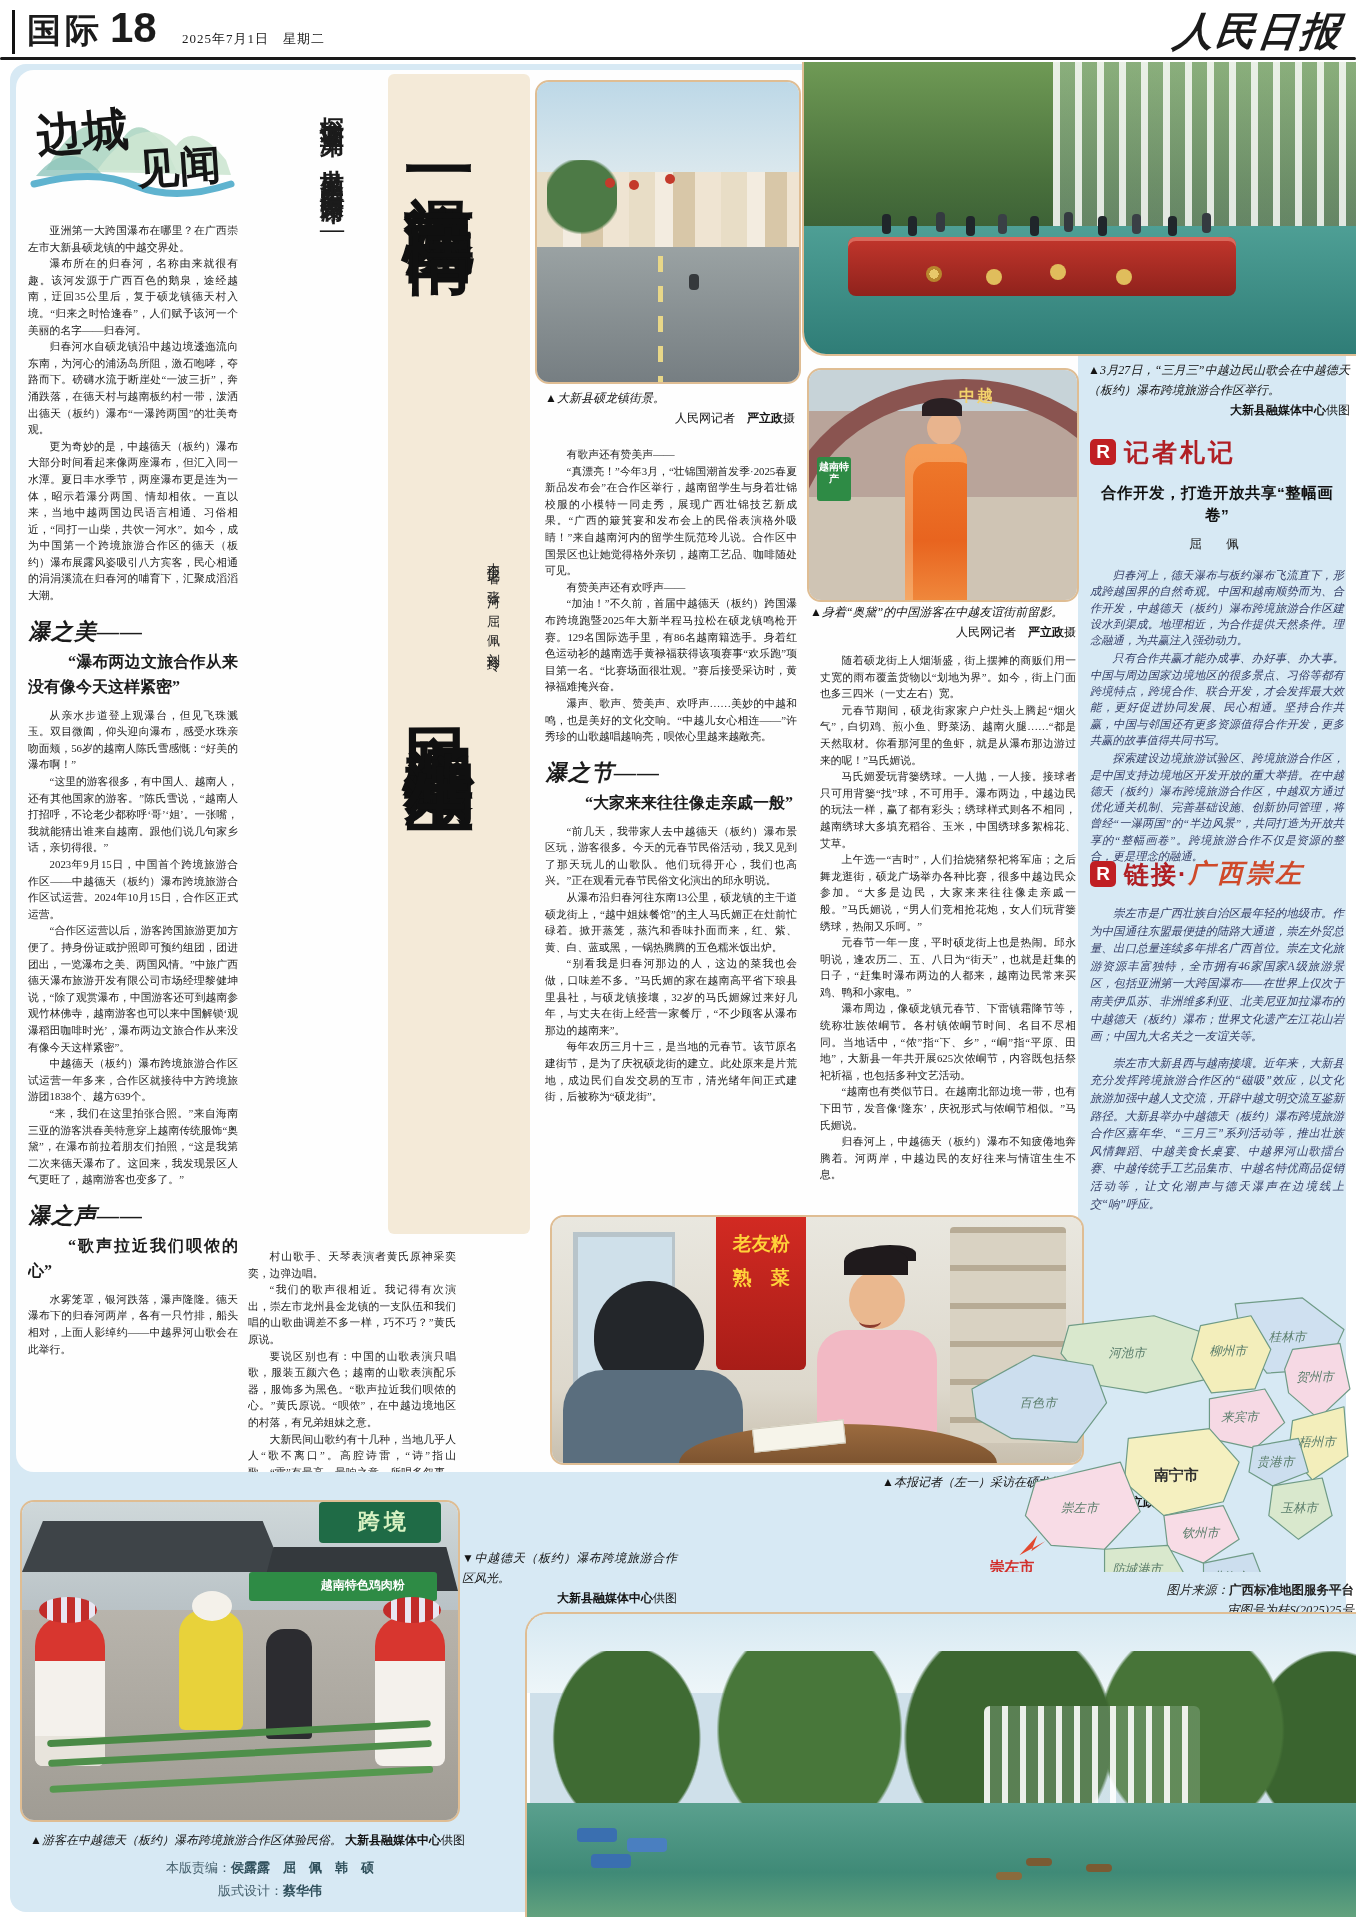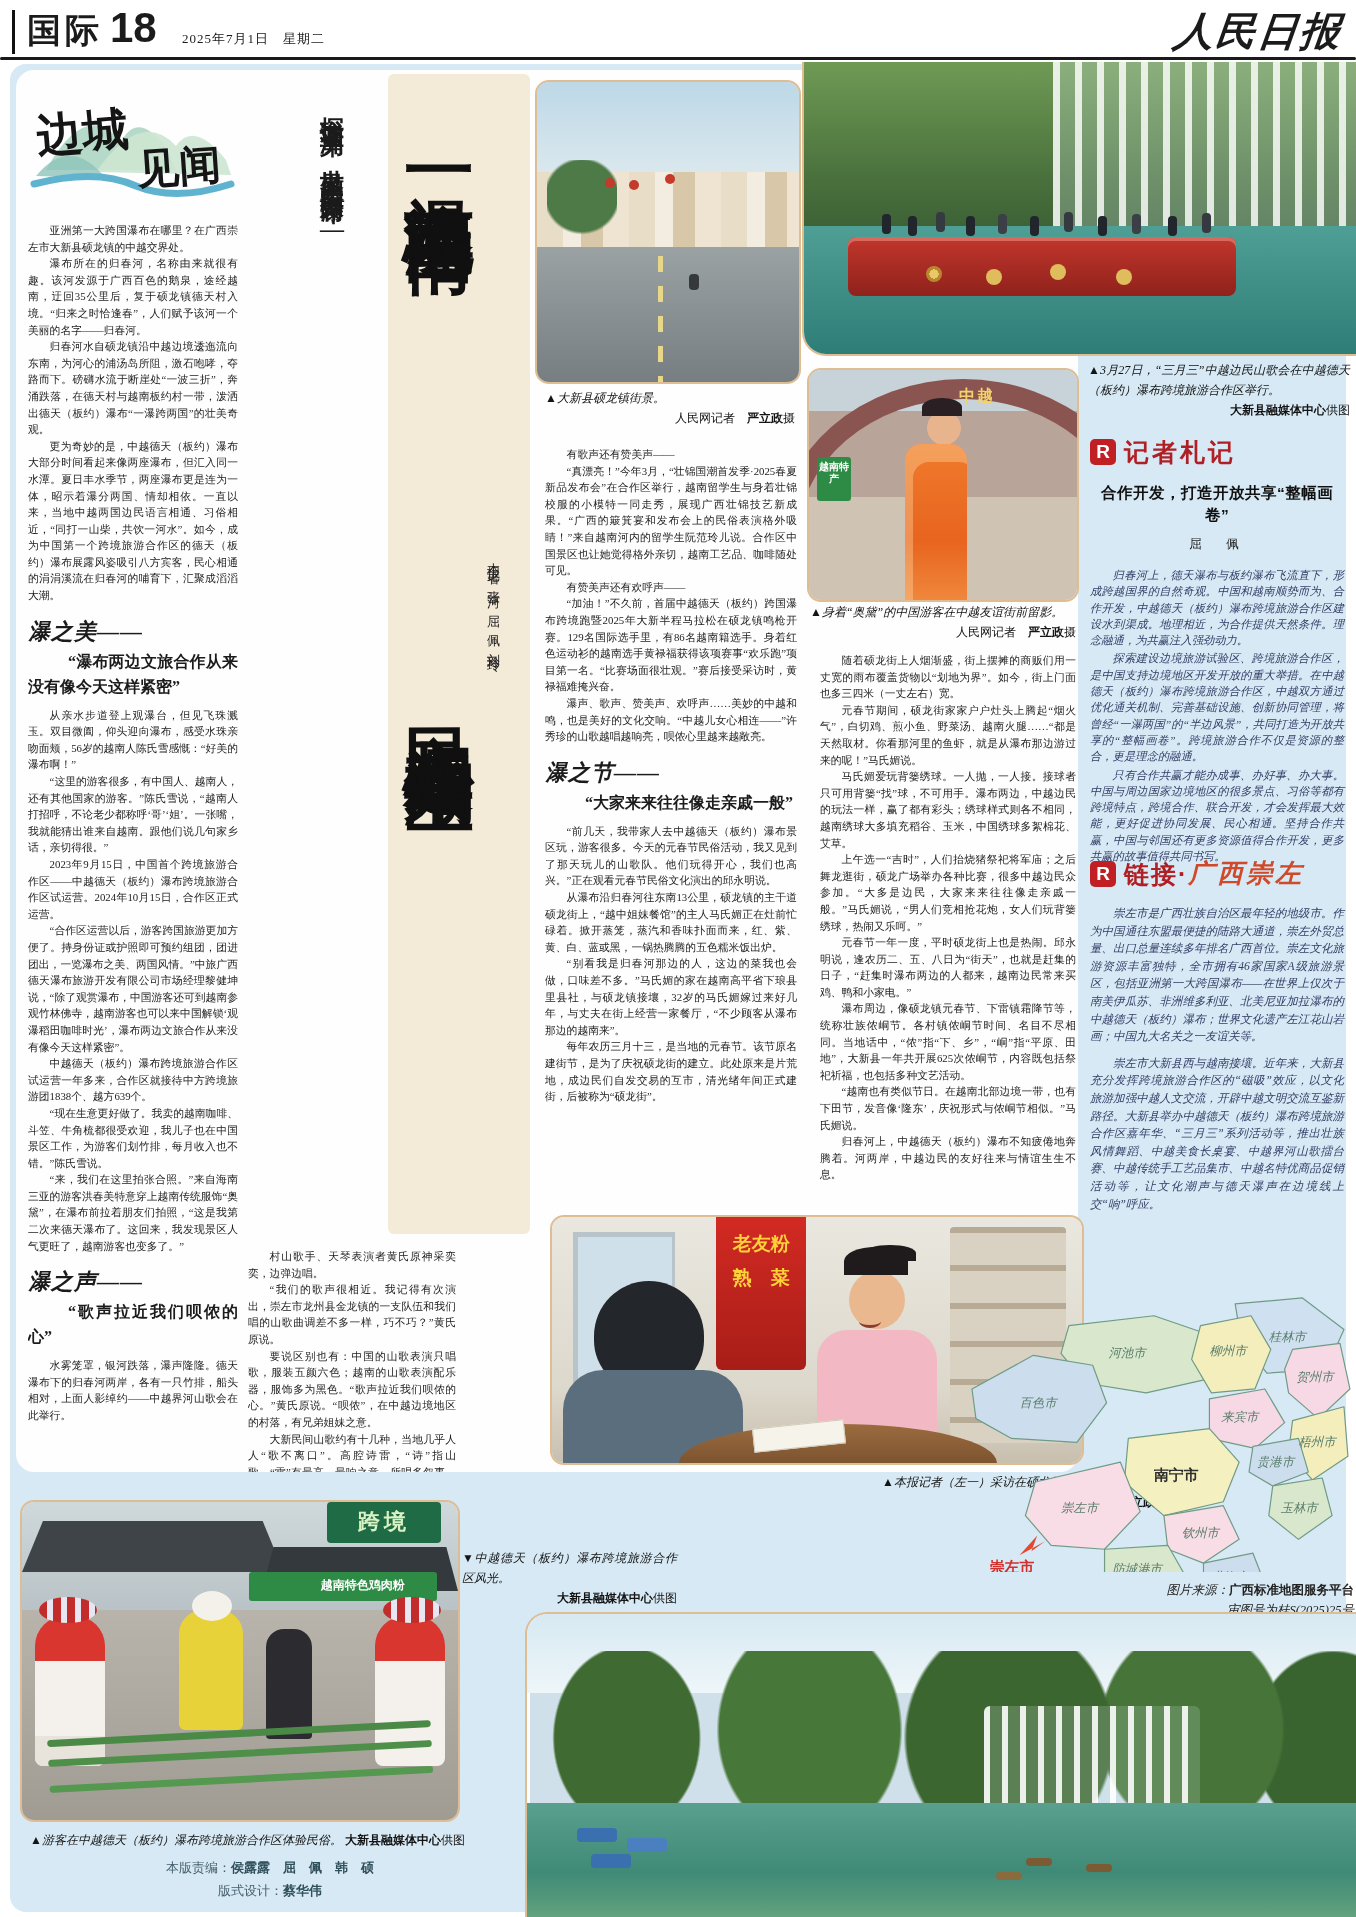--- a/index.html
+++ b/index.html
@@ -97,21 +97,20 @@
     <p class="para">归春河水自硕龙镇沿中越边境逶迤流向东南，为河心的浦汤岛所阻，激石咆哮，夺路而下。磅礴水流于断崖处“一波三折”，奔涌跌落，在德天村与越南板约村一带，泼洒出德天（板约）瀑布“一瀑跨两国”的壮美奇观。</p>
     <p class="para">更为奇妙的是，中越德天（板约）瀑布大部分时间看起来像两座瀑布，但汇入同一水潭。夏日丰水季节，两座瀑布更是连为一体，昭示着瀑分两国、情却相依。一直以来，当地中越两国边民语言相通、习俗相近，“同打一山柴，共饮一河水”。如今，成为中国第一个跨境旅游合作区的德天（板约）瀑布展露风姿吸引八方宾客，民心相通的涓涓溪流在归春河的哺育下，汇聚成滔滔大潮。</p>
 
     <div class="sec-head">瀑之美——</div>
     <div class="sec-quote">“瀑布两边文旅合作从来没有像今天这样紧密”</div>
     <p class="para">从亲水步道登上观瀑台，但见飞珠溅玉。双目微阖，仰头迎向瀑布，感受水珠亲吻面颊，56岁的越南人陈氏雪感慨：“好美的瀑布啊！”</p>
     <p class="para">“这里的游客很多，有中国人、越南人，还有其他国家的游客。”陈氏雪说，“越南人打招呼，不论老少都称呼‘哥’‘姐’。一张嘴，我就能猜出谁来自越南。跟他们说几句家乡话，亲切得很。”</p>
     <p class="para">2023年9月15日，中国首个跨境旅游合作区——中越德天（板约）瀑布跨境旅游合作区试运营。2024年10月15日，合作区正式运营。</p>
     <p class="para">“合作区运营以后，游客跨国旅游更加方便了。持身份证或护照即可预约组团，团进团出，一览瀑布之美、两国风情。”中旅广西德天瀑布旅游开发有限公司市场经理黎健坤说，“除了观赏瀑布，中国游客还可到越南参观竹林佛寺，越南游客也可以来中国解锁‘观瀑稻田咖啡时光’，瀑布两边文旅合作从来没有像今天这样紧密”。</p>
     <p class="para">中越德天（板约）瀑布跨境旅游合作区试运营一年多来，合作区就接待中方跨境旅游团1838个、越方639个。</p>
-    <p class="para">“现在生意更好做了。我卖的越南咖啡、斗笠、牛角梳都很受欢迎，我儿子也在中国景区工作，为游客们划竹排，每月收入也不错。”陈氏雪说。</p>
     <p class="para">“来，我们在这里拍张合照。”来自海南三亚的游客洪春美特意穿上越南传统服饰“奥黛”，在瀑布前拉着朋友们拍照，“这是我第二次来德天瀑布了。这回来，我发现景区人气更旺了，越南游客也变多了。”</p>
 
     <div class="sec-head">瀑之声——</div>
     <div class="sec-quote">“歌声拉近我们呗侬的心”</div>
     <p class="para">水雾笼罩，银河跌落，瀑声隆隆。德天瀑布下的归春河两岸，各有一只竹排，船头相对，上面人影绰约——中越界河山歌会在此举行。</p>
 
   </div>
 
   <div class="abs col" style="left:248px;top:1248px;width:208px;height:224px;">
     <p class="para">村山歌手、天琴表演者黄氏原神采奕奕，边弹边唱。</p>
@@ -214,22 +213,22 @@
     <span class="cap-right"><span class="credit">人民网记者</span>　<b>严立政</b><span class="credit">摄</span></span>
   </div>
 
   <div class="abs" style="left:1090px;top:438px;width:254px;">
     <div>
       <span class="rlogo">R</span><span class="notes-label">记者札记</span>
     </div>
     <div class="notes-title" style="margin-top:16px;">合作开发，打造开放共享“整幅画卷”</div>
     <div class="notes-author" style="margin:10px 0 14px;">屈　佩</div>
     <p class="notes-para">归春河上，德天瀑布与板约瀑布飞流直下，形成跨越国界的自然奇观。中国和越南顺势而为、合作开发，中越德天（板约）瀑布跨境旅游合作区建设水到渠成。地理相近，为合作提供天然条件。理念融通，为共赢注入强劲动力。</p>
+    <p class="notes-para">只有合作共赢才能办成事、办好事、办大事。中国与周边国家边境地区的很多景点、习俗等都有跨境特点，跨境合作、联合开发，才会发挥最大效能，更好促进协同发展、民心相通。坚持合作共赢，中国与邻国还有更多资源值得合作开发，更多共赢的故事值得共同书写。</p>
     <p class="notes-para">探索建设边境旅游试验区、跨境旅游合作区，是中国支持边境地区开发开放的重大举措。在中越德天（板约）瀑布跨境旅游合作区，中越双方通过优化通关机制、完善基础设施、创新协同管理，将曾经“一瀑两国”的“半边风景”，共同打造为开放共享的“整幅画卷”。跨境旅游合作不仅是资源的整合，更是理念的融通。</p>
-    <p class="notes-para">只有合作共赢才能办成事、办好事、办大事。中国与周边国家边境地区的很多景点、习俗等都有跨境特点，跨境合作、联合开发，才会发挥最大效能，更好促进协同发展、民心相通。坚持合作共赢，中国与邻国还有更多资源值得合作开发，更多共赢的故事值得共同书写。</p>
   </div>
 
   <div class="abs" style="left:1090px;top:856px;width:254px;">
     <div style="margin-bottom:14px;">
       <span class="rlogo">R</span><span class="link-label-prefix">链接·</span><span class="link-label-region">广西崇左</span>
     </div>
     <p class="link-para">崇左市是广西壮族自治区最年轻的地级市。作为中国通往东盟最便捷的陆路大通道，崇左外贸总量、出口总量连续多年排名广西首位。崇左文化旅游资源丰富独特，全市拥有46家国家A级旅游景区，包括亚洲第一大跨国瀑布——在世界上仅次于南美伊瓜苏、非洲维多利亚、北美尼亚加拉瀑布的中越德天（板约）瀑布；世界文化遗产左江花山岩画；中国九大名关之一友谊关等。</p>
     <p class="link-para">崇左市大新县西与越南接壤。近年来，大新县充分发挥跨境旅游合作区的“磁吸”效应，以文化旅游加强中越人文交流，开辟中越文明交流互鉴新路径。大新县举办中越德天（板约）瀑布跨境旅游合作区嘉年华、“三月三”系列活动等，推出壮族风情舞蹈、中越美食长桌宴、中越界河山歌擂台赛、中越传统手工艺品集市、中越名特优商品促销活动等，让文化潮声与德天瀑声在边境线上交“响”呼应。</p>
   </div>
 
@@ -292,21 +291,21 @@
     <div class="ph-child" style="left:55%;top:30%;width:26%;height:34%;background:repeating-linear-gradient(90deg,rgba(255,255,255,.9) 0 6px,rgba(210,232,226,.2) 6px 18px);border-radius:6px;"></div>
     <div class="ph-child" style="left:0;top:62%;right:0;bottom:0;background:linear-gradient(#5aa08e,#3f8a77 60%,#64a37e);"></div>
     <div class="ph-child" style="left:6%;top:70%;width:40px;height:14px;background:#3a6fb0;border-radius:4px;box-shadow:50px 10px 0 #4a7fc0,14px 26px 0 #3a6fb0;"></div>
     <div class="ph-child" style="left:60%;top:80%;width:26px;height:8px;background:#7a5b33;border-radius:4px;box-shadow:60px 6px 0 #7a5b33,-30px 14px 0 #8a6b3d;"></div>
   </div>
 
   <div class="photo" style="left:20px;top:1500px;width:436px;height:318px;border-radius:14px;">
     <div class="ph-child" style="left:0;top:0;right:0;height:34%;background:linear-gradient(#cfd8da,#b9c2c6);"></div>
     <div class="ph-child" style="left:0;top:6%;width:60%;height:16%;background:#3e4448;clip-path:polygon(0 100%,8% 0,92% 0,100% 100%);"></div>
     <div class="ph-child" style="left:55%;top:14%;width:45%;height:14%;background:#34393d;clip-path:polygon(0 100%,6% 0,94% 0,100% 100%);"></div>
-    <div class="ph-child" style="right:4%;top:0;width:26%;height:13%;background:#1f6b46;border-radius:4px;text-align:center;">
+    <div class="ph-child" style="right:4%;top:0;width:26%;height:13%;background:#1f6b46;border-radius:4px;text-align:center;padding-left:8px;">
       <span class="overlay-txt" style="position:static;color:#d8f2c2;font-size:22px;letter-spacing:4px;line-height:40px;">跨境</span>
     </div>
     <div class="ph-child" style="left:52%;top:22%;width:34%;height:9%;background:#2e8b45;border-radius:3px;text-align:center;color:#fff;font:700 12px/26px 'Liberation Sans',sans-serif;padding-left:40px;"><span>越南特色鸡肉粉</span></div>
     <div class="ph-child" style="left:0;top:34%;right:0;bottom:0;background:linear-gradient(#b8b4ac,#a09c94);"></div>
     <div class="ph-child" style="left:3%;top:36%;width:70px;height:150px;background:linear-gradient(#d8362f 0 30%,#f4f1ec 30% 100%);border-radius:30px 30px 8px 8px;box-shadow:inset 0 -70px 0 -40px #e8e4dc;"></div>
     <div class="ph-child" style="left:4%;top:30%;width:58px;height:26px;border-radius:50%;background:repeating-linear-gradient(90deg,#c22c2a 0 8px,#e8e6f2 8px 14px);"></div>
     <div class="ph-child" style="right:3%;top:36%;width:70px;height:150px;background:linear-gradient(#d8362f 0 30%,#f4f1ec 30% 100%);border-radius:30px 30px 8px 8px;"></div>
     <div class="ph-child" style="right:4%;top:30%;width:58px;height:26px;border-radius:50%;background:repeating-linear-gradient(90deg,#c22c2a 0 8px,#e8e6f2 8px 14px);"></div>
     <div class="ph-child" style="left:36%;top:34%;width:64px;height:120px;background:#e8d23a;border-radius:24px 24px 6px 6px;"></div>
     <div class="ph-child" style="left:39%;top:28%;width:40px;height:30px;border-radius:50%;background:#f4f1ea;"></div>

